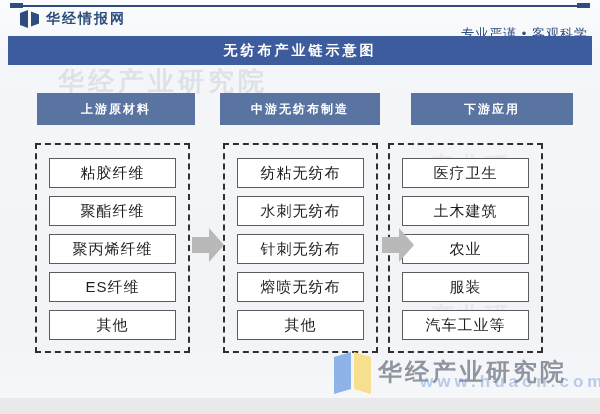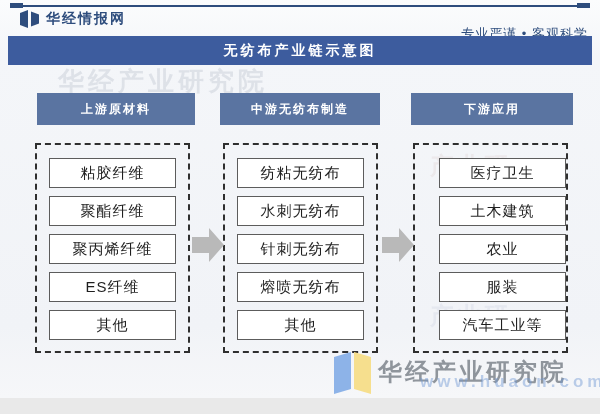--- a/index.html
+++ b/index.html
@@ -55,21 +55,21 @@
 
   
   .group {
     position: absolute; top: 143px; height: 210px; width: 155px;
     border: 2px dashed #2f2f2f;
     display: flex; flex-direction: column; align-items: center;
     padding-top: 13px; gap: 8px;
   }
   .group-1 { left: 35px; }
   .group-2 { left: 223px; }
-  .group-3 { left: 413px; align-items: flex-end; }
+  .group-3 { left: 388px; }
   .item {
     width: 127px; height: 30px;
     background: #ffffff; border: 1.5px solid #5c5c5c;
     color: #1f1f1f; font-size: 15px; letter-spacing: 1px;
     text-align: center; line-height: 27px;
     flex: 0 0 auto;
   }
 
   
   .arrow { position: absolute; top: 224px; width: 32px; height: 42px; }

